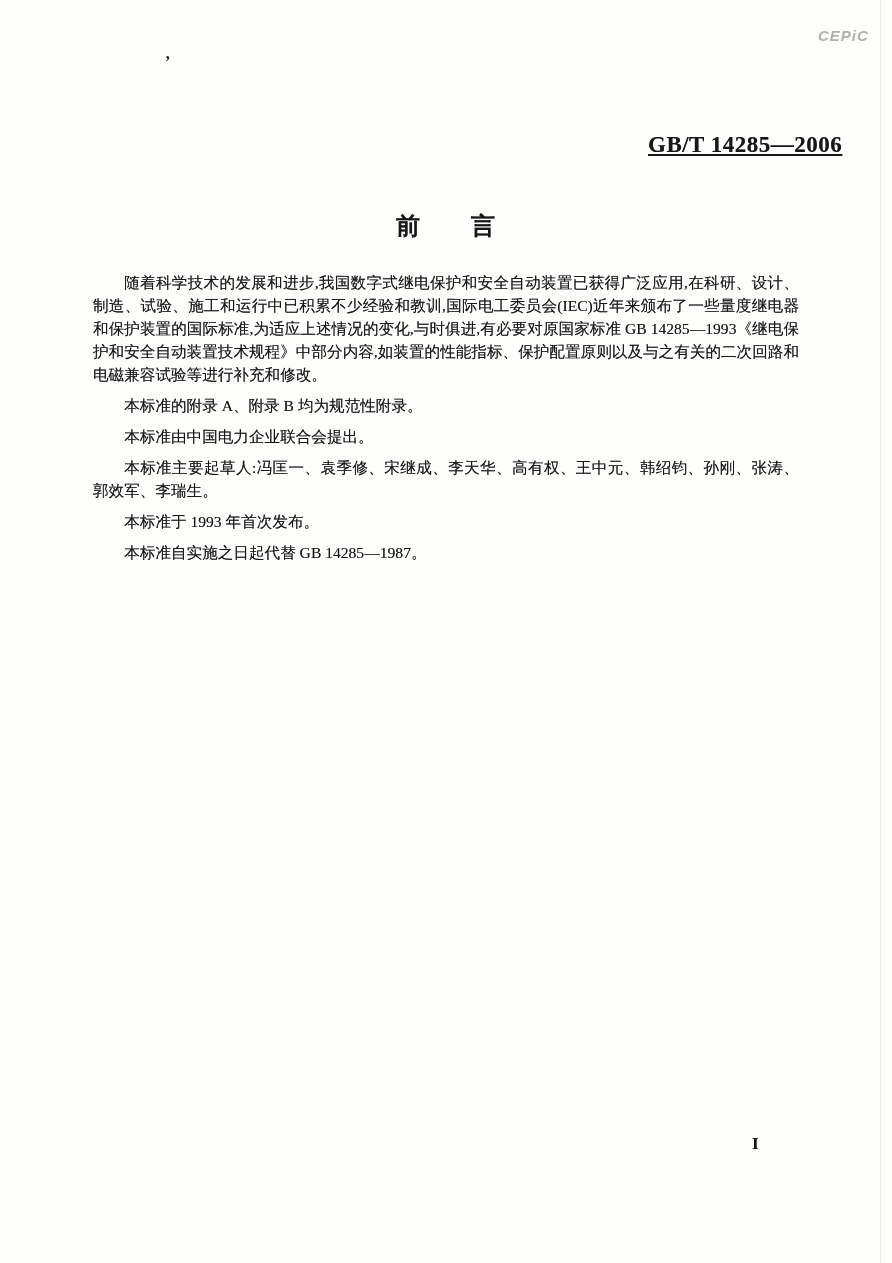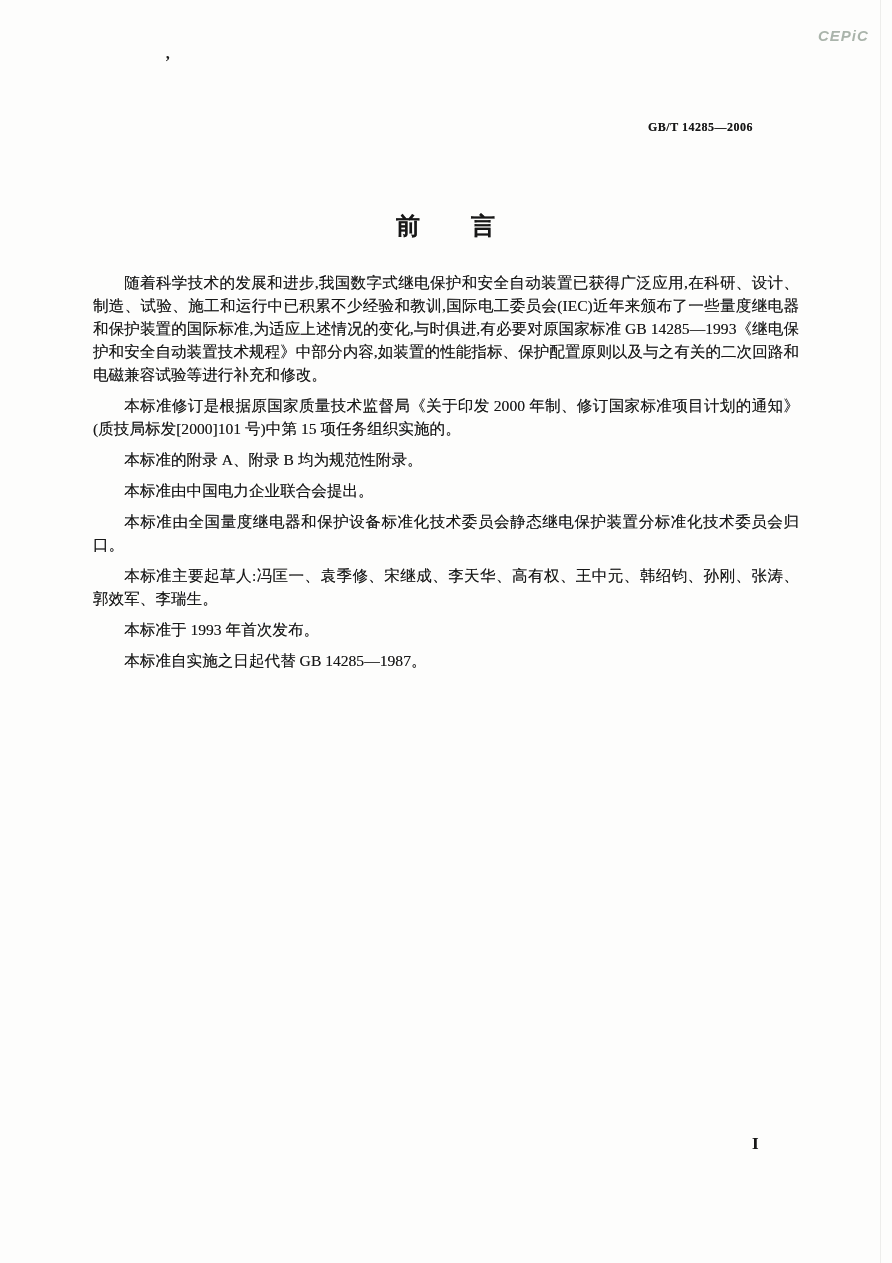--- a/index.html
+++ b/index.html
@@ -40,25 +40,26 @@
     position: absolute;
     left: 165px;
     top: 53px;
     font-size: 16px;
     font-weight: bold;
     color: #1b1b1b;
   }
   .doc-number {
     position: absolute;
     left: 648px;
-    top: 120px;
-    font-size: 12px;
+    top: 132px;
+    font-size: 23px;
     font-weight: bold;
     letter-spacing: 0.5px;
     text-shadow: 0 0 0.4px rgba(0,0,0,0.55);
+    text-decoration: underline;
   }
   .fore-title {
     position: absolute;
     left: 85px;
     top: 194px;
     width: 722px;
     text-align: center;
     font-size: 24px;
     font-weight: bold;
     letter-spacing: 1px;
@@ -98,23 +99,21 @@
   <div class="logo">CEPiC</div>
 
   <div class="stray-mark">’</div>
 
   <div class="doc-number">GB/T 14285—2006</div>
 
   <h1 class="fore-title">前　　言</h1>
 
   <div class="content">
     <p>随着科学技术的发展和进步,我国数字式继电保护和安全自动装置已获得广泛应用,在科研、设计、制造、试验、施工和运行中已积累不少经验和教训,国际电工委员会(IEC)近年来颁布了一些量度继电器和保护装置的国际标准,为适应上述情况的变化,与时俱进,有必要对原国家标准 GB 14285—1993《继电保护和安全自动装置技术规程》中部分内容,如装置的性能指标、保护配置原则以及与之有关的二次回路和电磁兼容试验等进行补充和修改。</p>
-    <p>本标准修订是根据原国家质量技术监督局《关于印发 2000 年制、修订国家标准项目计划的通知》(质技局标发[2000]101 号)中第 15 项任务组织实施的。</p>
     <p>本标准的附录 A、附录 B 均为规范性附录。</p>
     <p>本标准由中国电力企业联合会提出。</p>
-    <p>本标准由全国量度继电器和保护设备标准化技术委员会静态继电保护装置分标准化技术委员会归口。</p>
     <p>本标准主要起草人:冯匡一、袁季修、宋继成、李天华、高有权、王中元、韩绍钧、孙刚、张涛、郭效军、李瑞生。</p>
     <p>本标准于 1993 年首次发布。</p>
     <p>本标准自实施之日起代替 GB 14285—1987。</p>
   </div>
 
   <div class="page-number">I</div>
 </div>
 
 </body></html>

